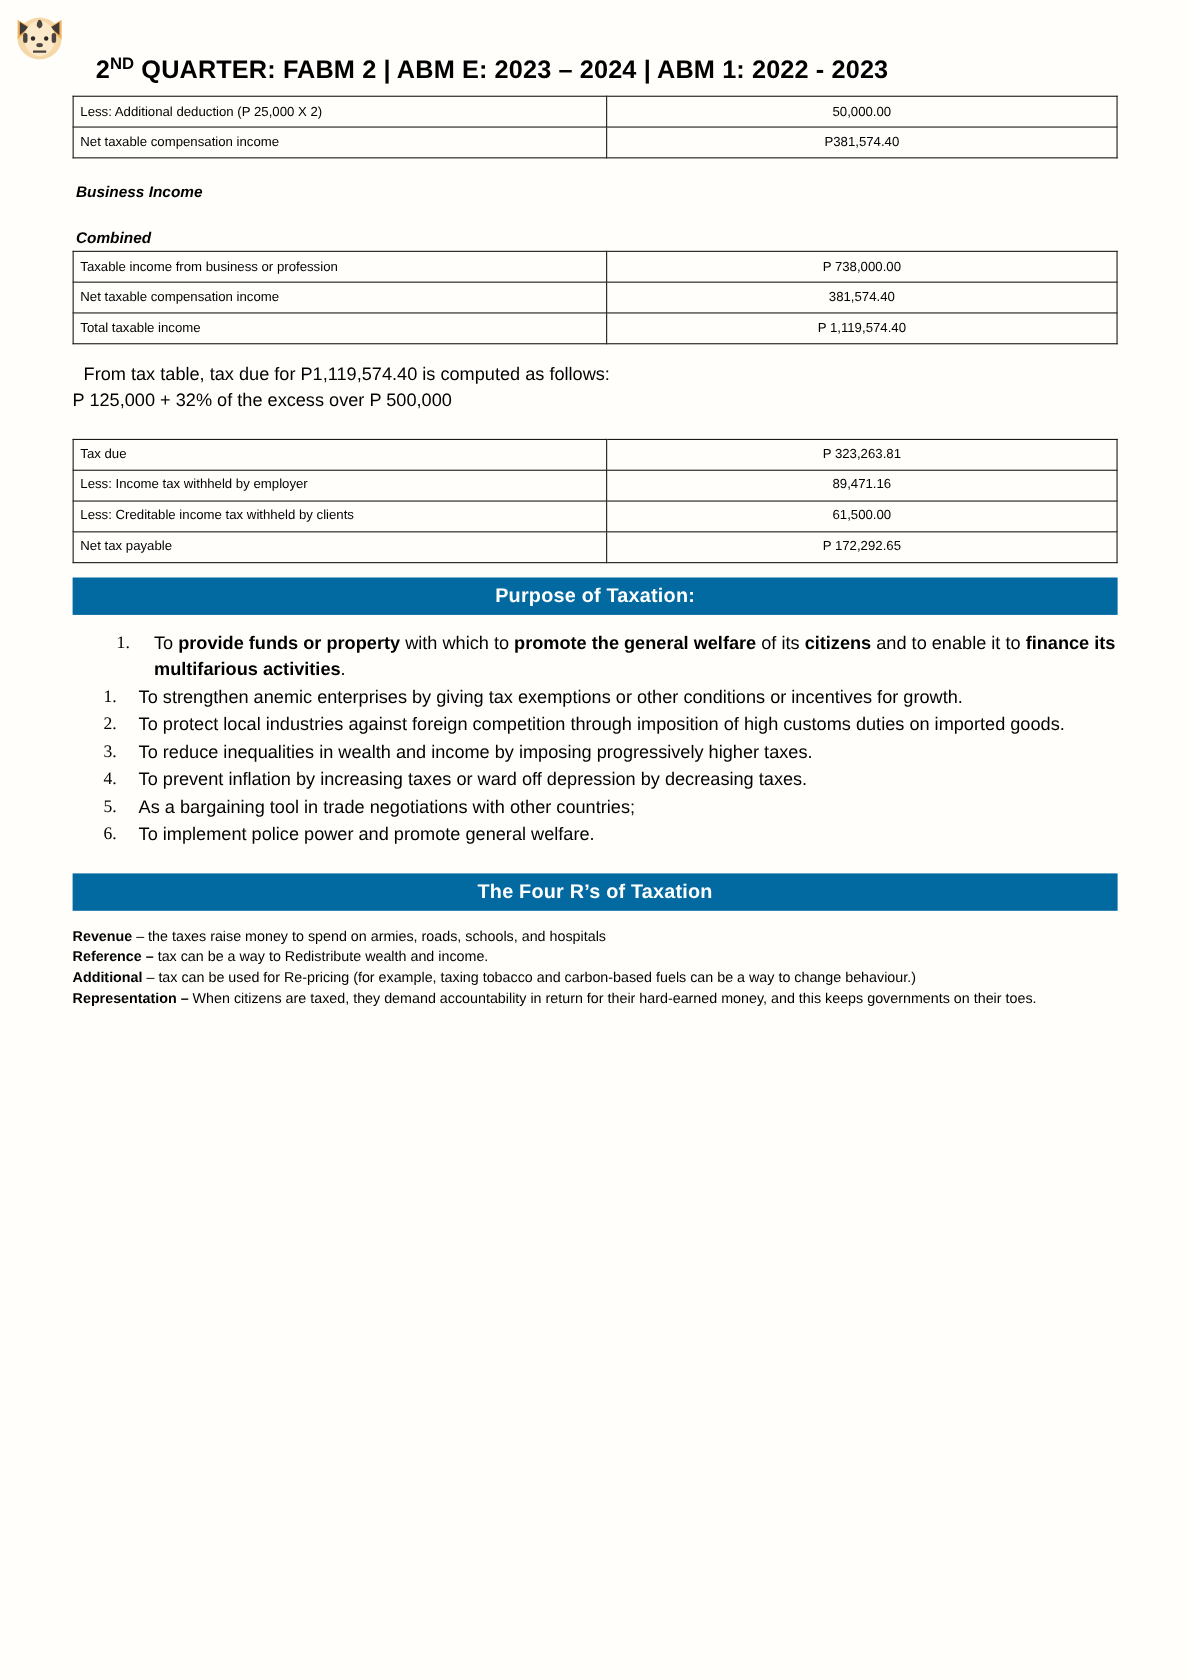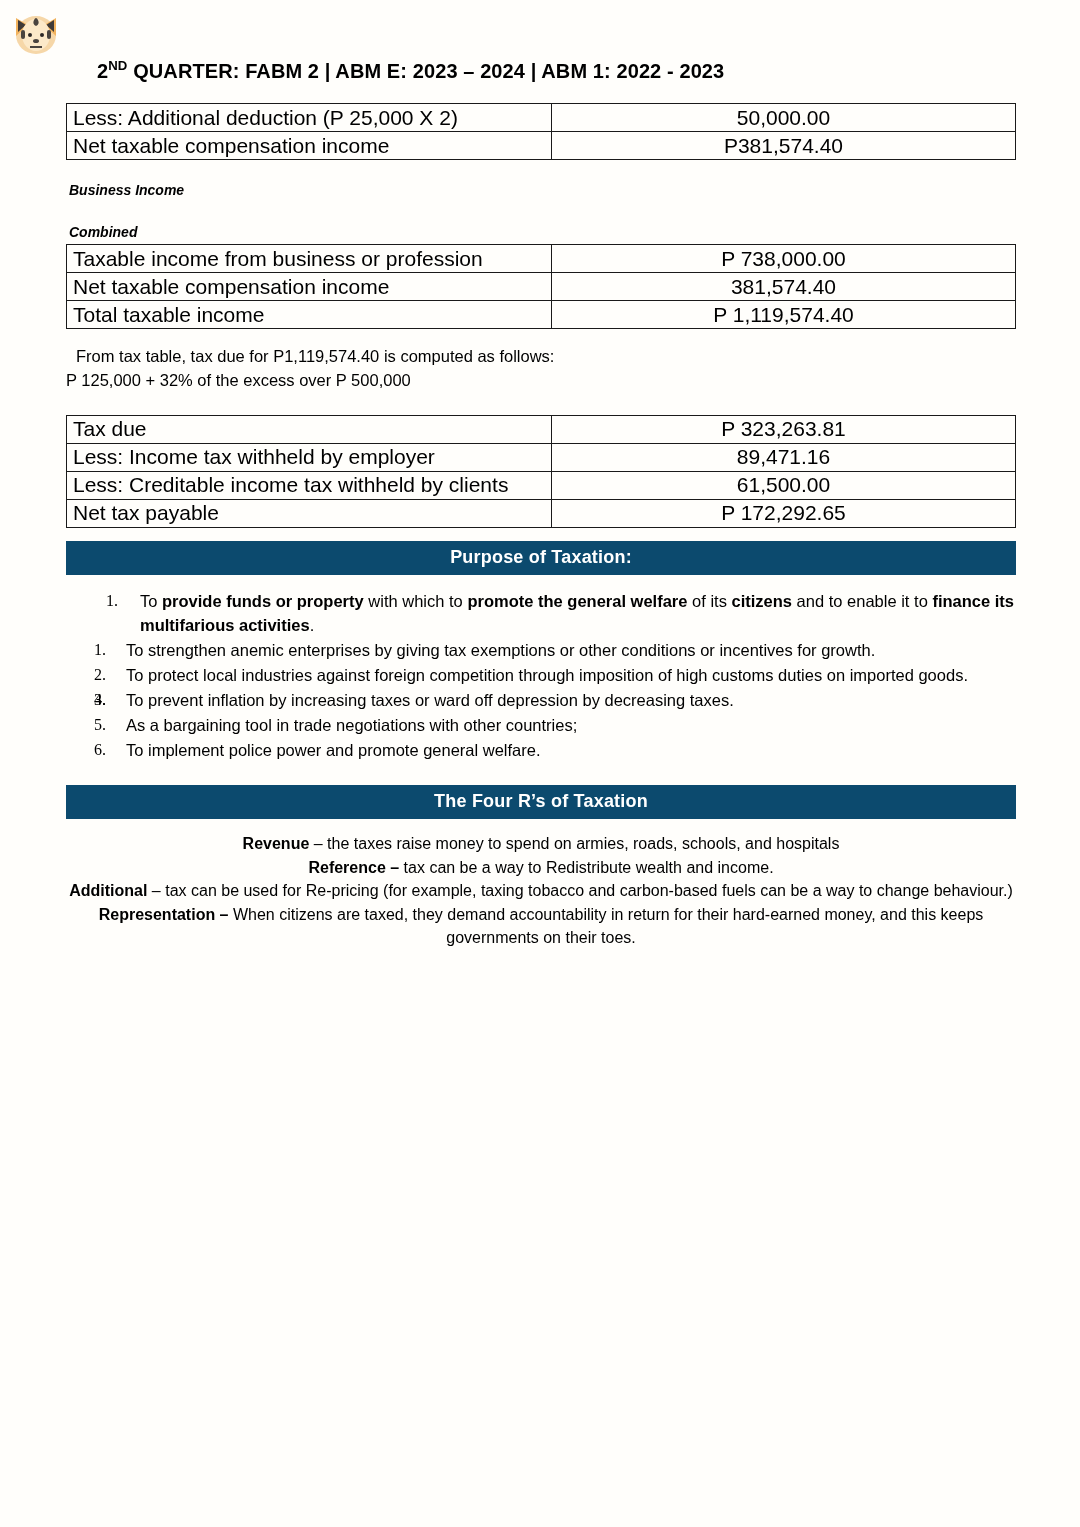--- a/index.html
+++ b/index.html
@@ -31,39 +31,39 @@
   
   .doc {
     position: absolute;
     left: 66px;
     top: 0;
     width: 950px;
   }
 
   
   .doc-title {
-    font-size: 20px;
+    font-size: 23px;
     font-weight: bold;
     letter-spacing: 0.1px;
-    margin: 14px;
+    margin: 4px;
     padding: 46px 0 6px 17px;
     white-space: nowrap;
   }
   .doc-title sup {
     font-size: 0.66em;
     vertical-align: super;
     line-height: 0;
   }
 
   
   table.t {
     border-collapse: collapse;
     width: 950px;
     table-layout: fixed;
-    font-size: 21px;
+    font-size: 12px;
   }
   table.t td {
     border: 1.6px solid #1a1a1a;
     height: 25px;
     padding: 1px 6px;
     vertical-align: middle;
     line-height: 1.12;
   }
   td.label { width: 472px; text-align: left; }
   td.val   { text-align: center; }
@@ -84,21 +84,21 @@
   .calc {
     font-size: 16.5px;
     line-height: 1.47;
     padding: 15px 0 0 0;
   }
   .calc .line1 { padding-left: 10px; }
 
   
   .banner {
     width: 950px;
-    background: #0c4a6e;
+    background: #0369a1;
     color: #ffffff;
     font-size: 18px;
     font-weight: bold;
     text-align: center;
     padding: 6px 0 7px 0;
     box-sizing: border-box;
     letter-spacing: 0.2px;
   }
 
   
@@ -126,24 +126,24 @@
   ol.plist li.first {
     padding-left: 74px;
   }
   ol.plist li.first .num {
     left: 40px;
   }
   .list-pad { padding-top: 14px; }
 
   
   .rs {
-    font-size: 16px;
+    font-size: 13px;
     line-height: 1.47;
     padding-top: 13px;
-    text-align: center;
+    text-align: left;
   }
   .rs p { margin: 0 0 0 0; }
   .rs b { font-weight: bold; }
 </style>
 </head>
 <body>
 
 <div id="page">
 
   <div class="logo">
@@ -235,21 +235,21 @@
 
     <div class="tbl-gap-sm"></div>
 
     <div class="banner">Purpose of Taxation:</div>
 
     <div class="list-pad">
       <ol class="plist" id="purpose-list">
           <li class="first"><span class="num">1.</span><span>To </span><b>provide funds or property</b><span> with which to </span><b>promote the general welfare</b><span> of its </span><b>citizens</b><span> and to enable it to </span><b>finance its multifarious activities</b><span>.</span></li>
           <li><span class="num">1.</span><span>To strengthen anemic enterprises by giving tax exemptions or other conditions or incentives for growth.</span></li>
           <li><span class="num">2.</span><span>To protect local industries against foreign competition through imposition of high customs duties on imported goods.</span></li>
-          <li><span class="num">3.</span></li>
+          <li><span class="num">3.</span><span>To reduce inequalities in wealth and income by imposing progressively higher taxes.</span></li>
           <li><span class="num">4.</span><span>To prevent inflation by increasing taxes or ward off depression by decreasing taxes.</span></li>
           <li><span class="num">5.</span><span>As a bargaining tool in trade negotiations with other countries;</span></li>
           <li><span class="num">6.</span><span>To implement police power and promote general welfare.</span></li>
         </ol>
     </div>
 
     <div class="tbl-gap-md"></div>
 
     <div class="banner">The Four R’s of Taxation</div>
 

